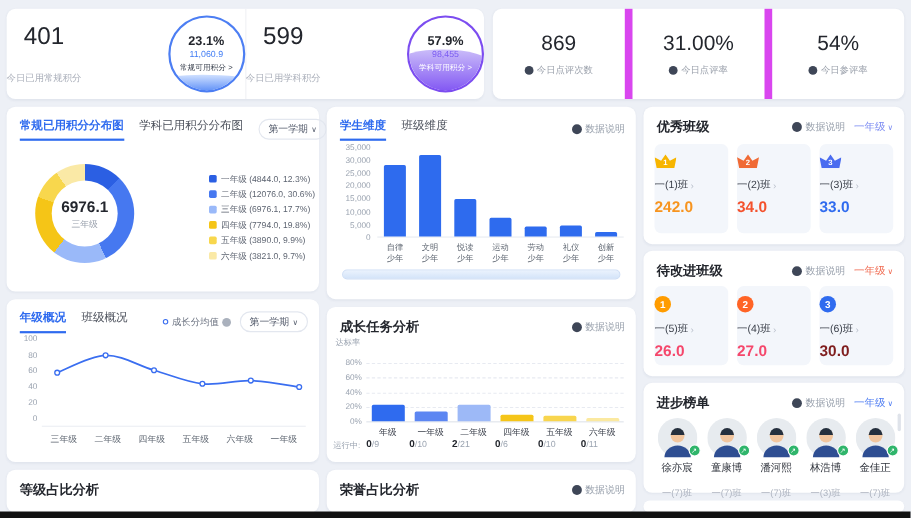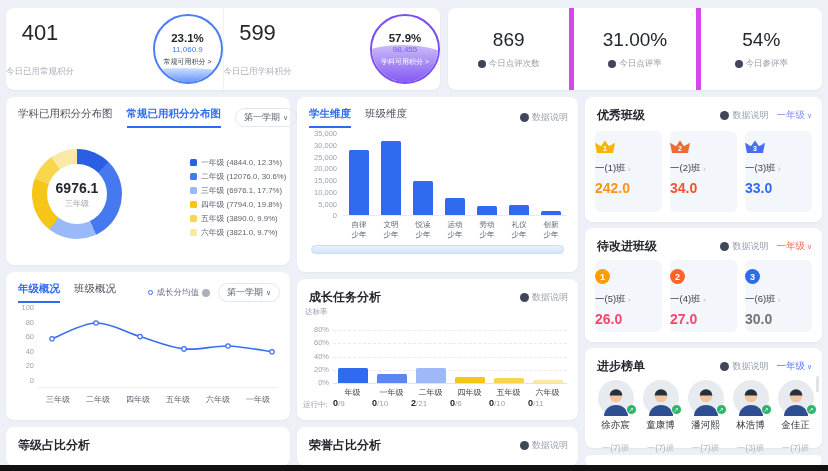--- a/index.html
+++ b/index.html
@@ -20,21 +20,21 @@
 .gpct{font-size:11.5px;font-weight:bold;color:#23262d}
 .gamt{font-size:8px}
 .glink{font-size:7px;margin-top:2px;white-space:nowrap}
 .gauge.blue{border-color:#4c7ef3}.gauge.blue .gamt{color:#3f7bf4}
 .gauge.blue .gfill{background:linear-gradient(180deg,#cfe0ff,#5f90f7)}
 .gauge.blue .glink{color:#3c4350}
 .gauge.purple{border-color:#7c4df0}.gauge.purple .gamt{color:#7b5bf2}
 .gauge.purple .gfill{background:linear-gradient(180deg,#cabcf9,#8257f3)}
 .gauge.purple .glink{color:#fff}
 .statB{flex:1;display:flex;flex-direction:column;align-items:center;justify-content:center}
-.statB+.statB{border-left:5px solid #d946ef}
+.statB+.statB{border-left:7px solid #d946ef}
 .statB .num{font-size:19px;color:#23262d}
 .labrow{display:flex;align-items:center;gap:3px;margin-top:7px}
 .dot{width:8px;height:8px;border-radius:50%;background:#3e4657;display:inline-block;flex-shrink:0}
 .labrow .txt{font-size:8.5px;color:#9aa0ab;white-space:nowrap}
 
 #p1{left:6px;top:97px;width:284px;height:168px}
 #p2{left:6px;top:272px;width:284px;height:148px}
 #p3{left:6px;top:427px;width:284px;height:39px}
 #p4{left:297px;top:97px;width:281px;height:175px}
 #p5{left:297px;top:279px;width:281px;height:141px}
@@ -168,22 +168,22 @@
       <div class="labrow">
           <span class="dot"></span>
           <span class="txt">今日参评率</span>
         </div>
     </div>
   </div>
 
   <div class="panel" id="p1">
     <div class="phead">
       <div style="display:flex">
+          <span class="tab active">常规已用积分分布图</span>
           <span class="tab">学科已用积分分布图</span>
-          <span class="tab active">常规已用积分分布图</span>
         </div>
       <div class="pill" style="margin-left:auto">
           <span>第一学期</span>
           <span class="chevdn">∨</span>
         </div>
     </div>
     <div class="donut" style="background: conic-gradient(rgb(43, 95, 227) 0%, rgb(43, 95, 227) 12.3%, rgb(70, 120, 240) 12.3%, rgb(70, 120, 240) 42.9%, rgb(154, 185, 249) 42.9%, rgb(154, 185, 249) 60.6%, rgb(245, 197, 23) 60.6%, rgb(245, 197, 23) 80.4%, rgb(248, 215, 77) 80.4%, rgb(248, 215, 77) 90.3%, rgb(250, 233, 166) 90.3%, rgb(250, 233, 166) 100%);">
       <div class="dcenter">
         <div class="dval">6976.1</div>
         <div class="dlab">三年级</div>
@@ -457,21 +457,21 @@
           <div class="rval" style="color: rgb(245, 71, 107);">26.0</div>
         </div>
         <div class="rankcard">
           <div class="nbadge" style="background: rgb(255, 100, 38);">2</div>
           <div class="rclass">一(4)班<span class="chev">›</span></div>
           <div class="rval" style="color: rgb(245, 71, 107);">27.0</div>
         </div>
         <div class="rankcard">
           <div class="nbadge" style="background: rgb(47, 107, 239);">3</div>
           <div class="rclass">一(6)班<span class="chev">›</span></div>
-          <div class="rval" style="color: #737373;">30.0</div>
+          <div class="rval" style="color: #7f1d1d;">30.0</div>
         </div>
       </div>
   </div>
 
   <div class="panel" id="p9">
     <div class="phead">
       <span class="ptitle">进步榜单</span>
       <div class="note" style="margin-left:auto">
           <span class="dot"></span>
           <span>数据说明</span>

